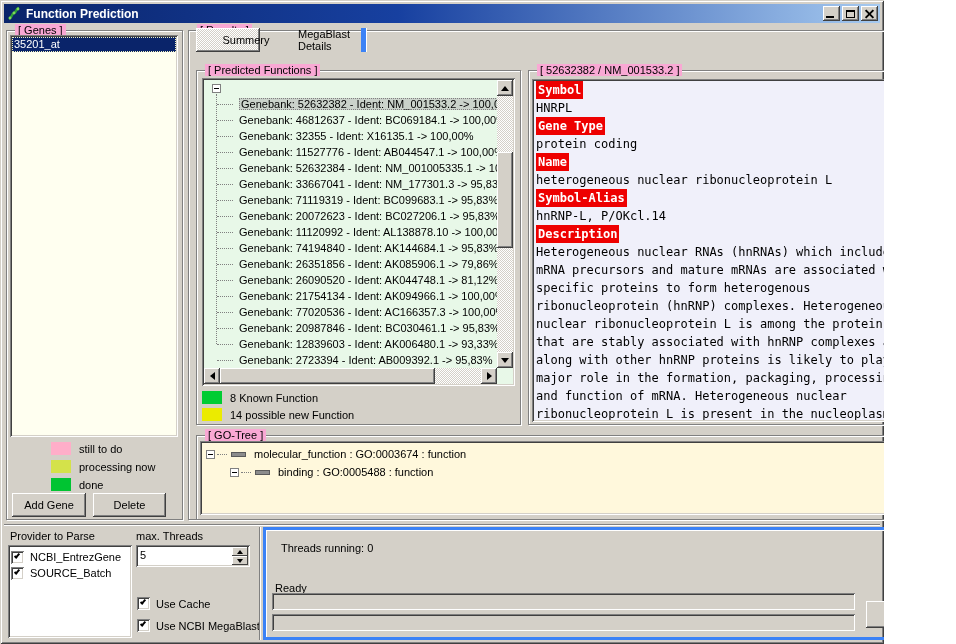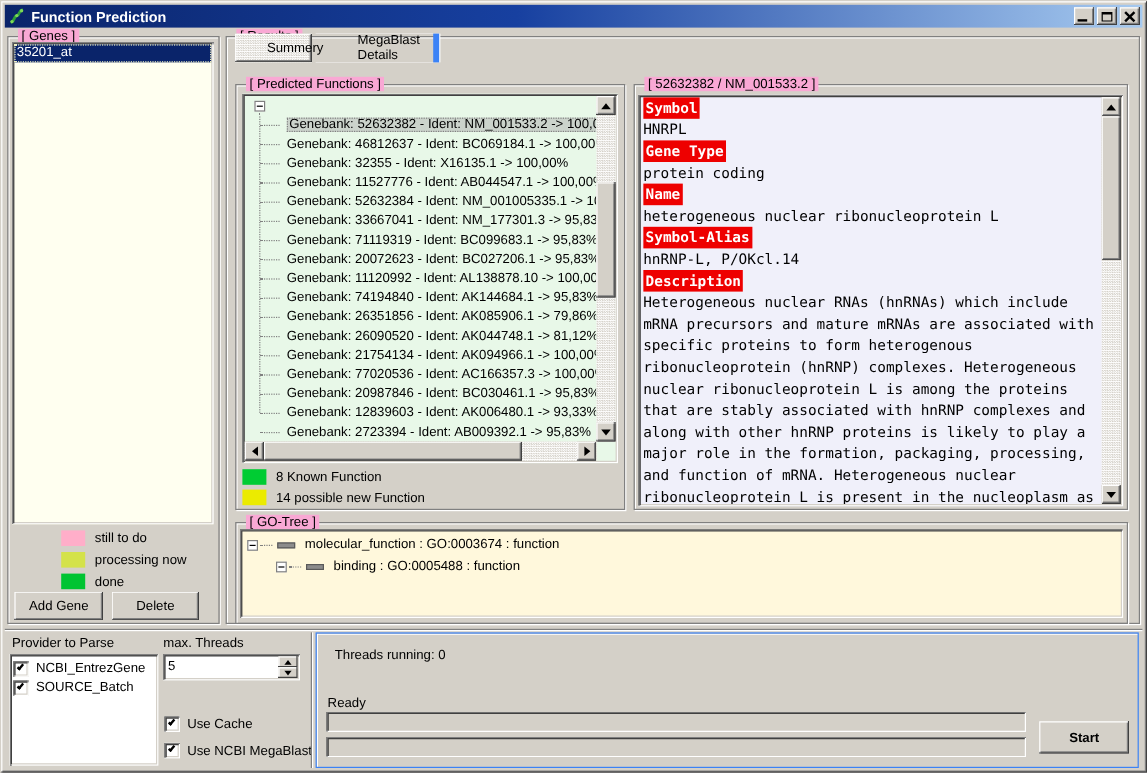--- a/index.html
+++ b/index.html
@@ -1,18 +1,18 @@
 <!DOCTYPE html>
 <html><head>
 <meta charset="utf-8">
 <style>
   * { margin:0; padding:0; box-sizing:border-box; }
   html,body { width:956px; height:644px; font-family:"Liberation Sans",sans-serif; font-size:11px; color:#000; }
   #window {
-    position:relative; width:956px; height:644px; background:#D4D0C8;
+    position:relative; width:884px; height:644px; background:#D4D0C8;
     box-shadow: inset 1px 1px 0 #D4D0C8, inset -1px -1px 0 #404040,
                 inset 2px 2px 0 #FFFFFF, inset -2px -2px 0 #808080;
     overflow:hidden;
   }
   
   #titlebar {
     position:absolute; left:4px; top:4px; right:4px; height:19px;
     background:linear-gradient(90deg,#0A246A 0%,#1740A0 45%,#A6CAF0 100%);
     display:flex; align-items:center; padding:0 2px; color:#fff;
   }
@@ -297,21 +297,21 @@
     <span>Use Cache</span>
   </div>
   <div class="cb-row" style="position:absolute; left:137px; top:619px;">
     <span class="checkbox">
         <span class="check"></span>
       </span>
     <span class="nowrap">Use NCBI MegaBlast</span>
   </div>
 
   <div class="groove-v" style="left:259px; top:527px; height:113px;"></div>
-  <div style="position:absolute; left:263px; top:527px; width:686px; height:113px; border:1px solid #3b82f6; box-shadow: inset 1px 1px 0 #fff;">
+  <div style="position:absolute; left:263px; top:527px; width:686px; height:113px; border:3px solid #3b82f6; box-shadow: inset 1px 1px 0 #fff;">
     <div style="position:absolute; left:15px; top:12px;" class="nowrap">Threads running: 0</div>
     <div style="position:absolute; left:9px; top:52px;" class="nowrap">Ready</div>
   </div>
   <div id="progress1" class="sunken" style="top:593px;"></div>
   <div id="progress2" class="sunken" style="top:614px;"></div>
   <div class="btn" style="position:absolute; left:866px; top:601px; width:75px; height:27px; font-weight:bold;">Start</div>
 
 </div>
 
 </body></html>

